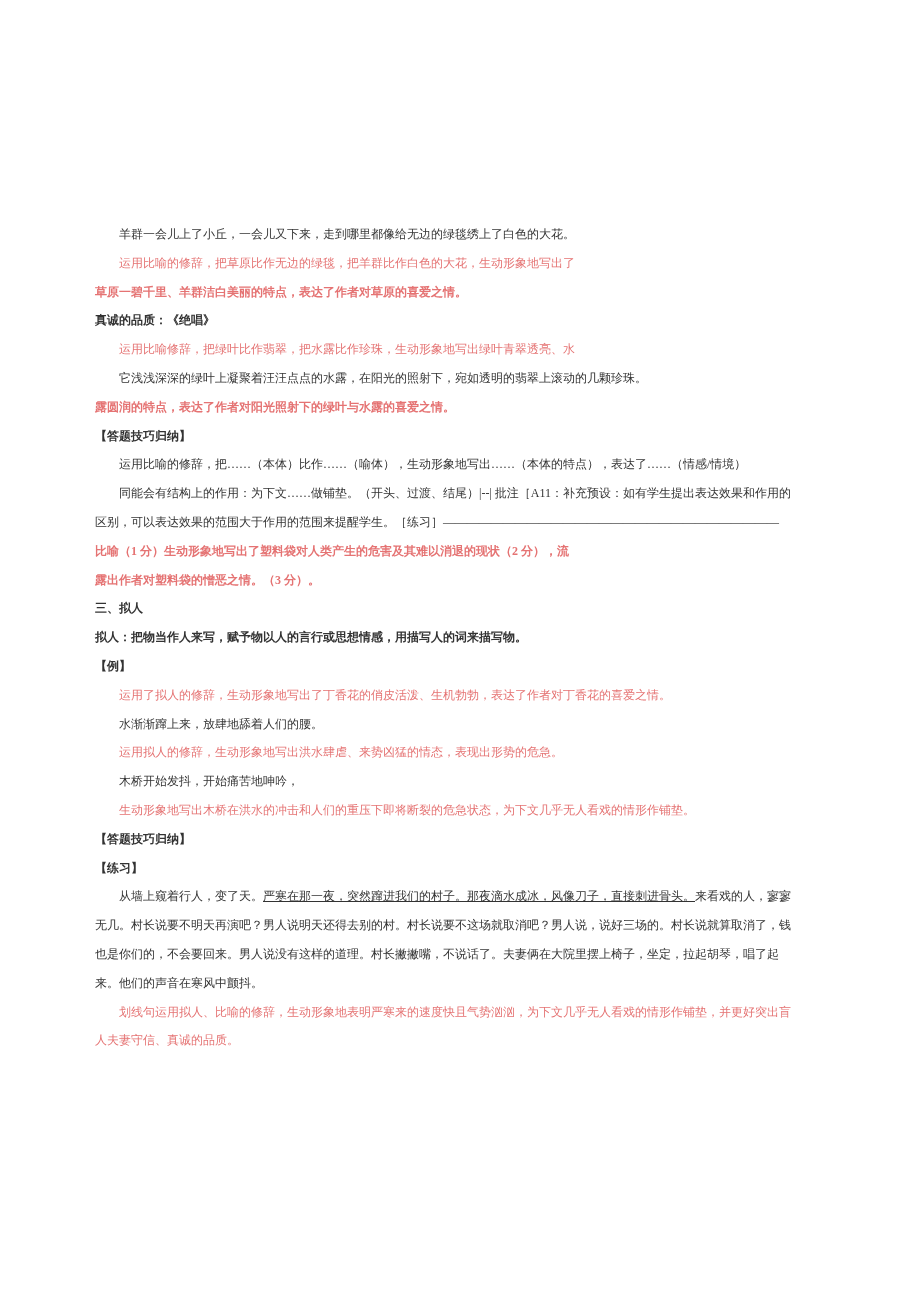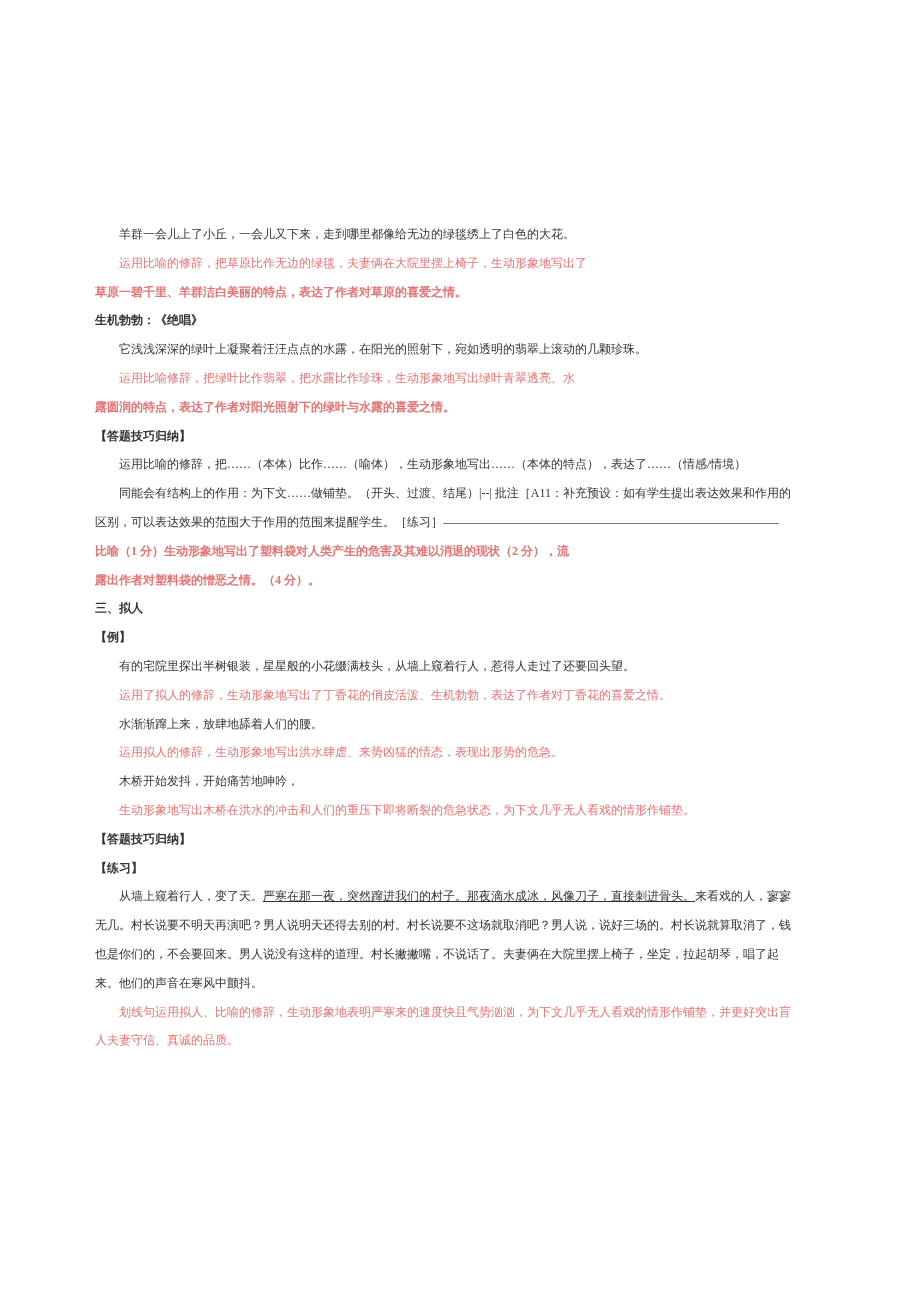--- a/index.html
+++ b/index.html
@@ -27,34 +27,34 @@
   }
   .underline {
     text-decoration: underline;
   }
 </style>
 </head>
 <body>
 
 <div class="page">
   <div class="indent">羊群一会儿上了小丘，一会儿又下来，走到哪里都像给无边的绿毯绣上了白色的大花。</div>
-  <div class="indent red">运用比喻的修辞，把草原比作无边的绿毯，夫妻俩在大院里摆上椅子，生动形象地写出了</div>
+  <div class="indent red">运用比喻的修辞，把草原比作无边的绿毯，把羊群比作白色的大花，生动形象地写出了</div>
   <div class="no-indent red">草原一碧千里、羊群洁白美丽的特点，表达了作者对草原的喜爱之情。</div>
-  <div class="no-indent">生机勃勃：《绝唱》</div>
+  <div class="no-indent">真诚的品质：《绝唱》</div>
+  <div class="indent red">运用比喻修辞，把绿叶比作翡翠，把水露比作珍珠，生动形象地写出绿叶青翠透亮、水</div>
   <div class="indent">它浅浅深深的绿叶上凝聚着汪汪点点的水露，在阳光的照射下，宛如透明的翡翠上滚动的几颗珍珠。</div>
-  <div class="indent red">运用比喻修辞，把绿叶比作翡翠，把水露比作珍珠，生动形象地写出绿叶青翠透亮、水</div>
   <div class="no-indent red">露圆润的特点，表达了作者对阳光照射下的绿叶与水露的喜爱之情。</div>
   <div class="no-indent">【答题技巧归纳】</div>
   <div class="indent">运用比喻的修辞，把……（本体）比作……（喻体），生动形象地写出……（本体的特点），表达了……（情感/情境）</div>
   <div class="indent"><span>同能会有结构上的作用：为下文……做铺垫。（开头、过渡、结尾）|--| 批注［A11：补充预设：如有学生提出表达效果和作用的区别，可以表达效果的范围大于作用的范围来提醒学生。［练习］</span><span>————————————————————————————</span></div>
   <div class="no-indent red">比喻（1 分）生动形象地写出了塑料袋对人类产生的危害及其难以消退的现状（2 分），流</div>
-  <div class="no-indent red">露出作者对塑料袋的憎恶之情。（4 分）。</div>
+  <div class="no-indent red">露出作者对塑料袋的憎恶之情。（3 分）。</div>
   <div class="no-indent">三、拟人</div>
+  <div class="no-indent">拟人：把物当作人来写，赋予物以人的言行或思想情感，用描写人的词来描写物。</div>
   <div class="no-indent">【例】</div>
-  <div class="indent">有的宅院里探出半树银装，星星般的小花缀满枝头，从墙上窥着行人，惹得人走过了还要回头望。</div>
   <div class="indent red">运用了拟人的修辞，生动形象地写出了丁香花的俏皮活泼、生机勃勃，表达了作者对丁香花的喜爱之情。</div>
   <div class="indent">水渐渐蹿上来，放肆地舔着人们的腰。</div>
   <div class="indent red">运用拟人的修辞，生动形象地写出洪水肆虐、来势凶猛的情态，表现出形势的危急。</div>
   <div class="indent">木桥开始发抖，开始痛苦地呻吟，</div>
   <div class="indent red">生动形象地写出木桥在洪水的冲击和人们的重压下即将断裂的危急状态，为下文几乎无人看戏的情形作铺垫。</div>
   <div class="no-indent">【答题技巧归纳】</div>
   <div class="no-indent">【练习】</div>
   <div class="indent">
     <span>从墙上窥着行人，变了天。</span><span class="underline">严寒在那一夜，突然蹿进我们的村子。那夜滴水成冰，风像刀子，直接刺进骨头。</span><span>来看戏的人，寥寥无几。村长说要不明天再演吧？男人说明天还得去别的村。村长说要不这场就取消吧？男人说，说好三场的。村长说就算取消了，钱也是你们的，不会要回来。男人说没有这样的道理。村长撇撇嘴，不说话了。夫妻俩在大院里摆上椅子，坐定，拉起胡琴，唱了起来。他们的声音在寒风中颤抖。</span>
   </div>

